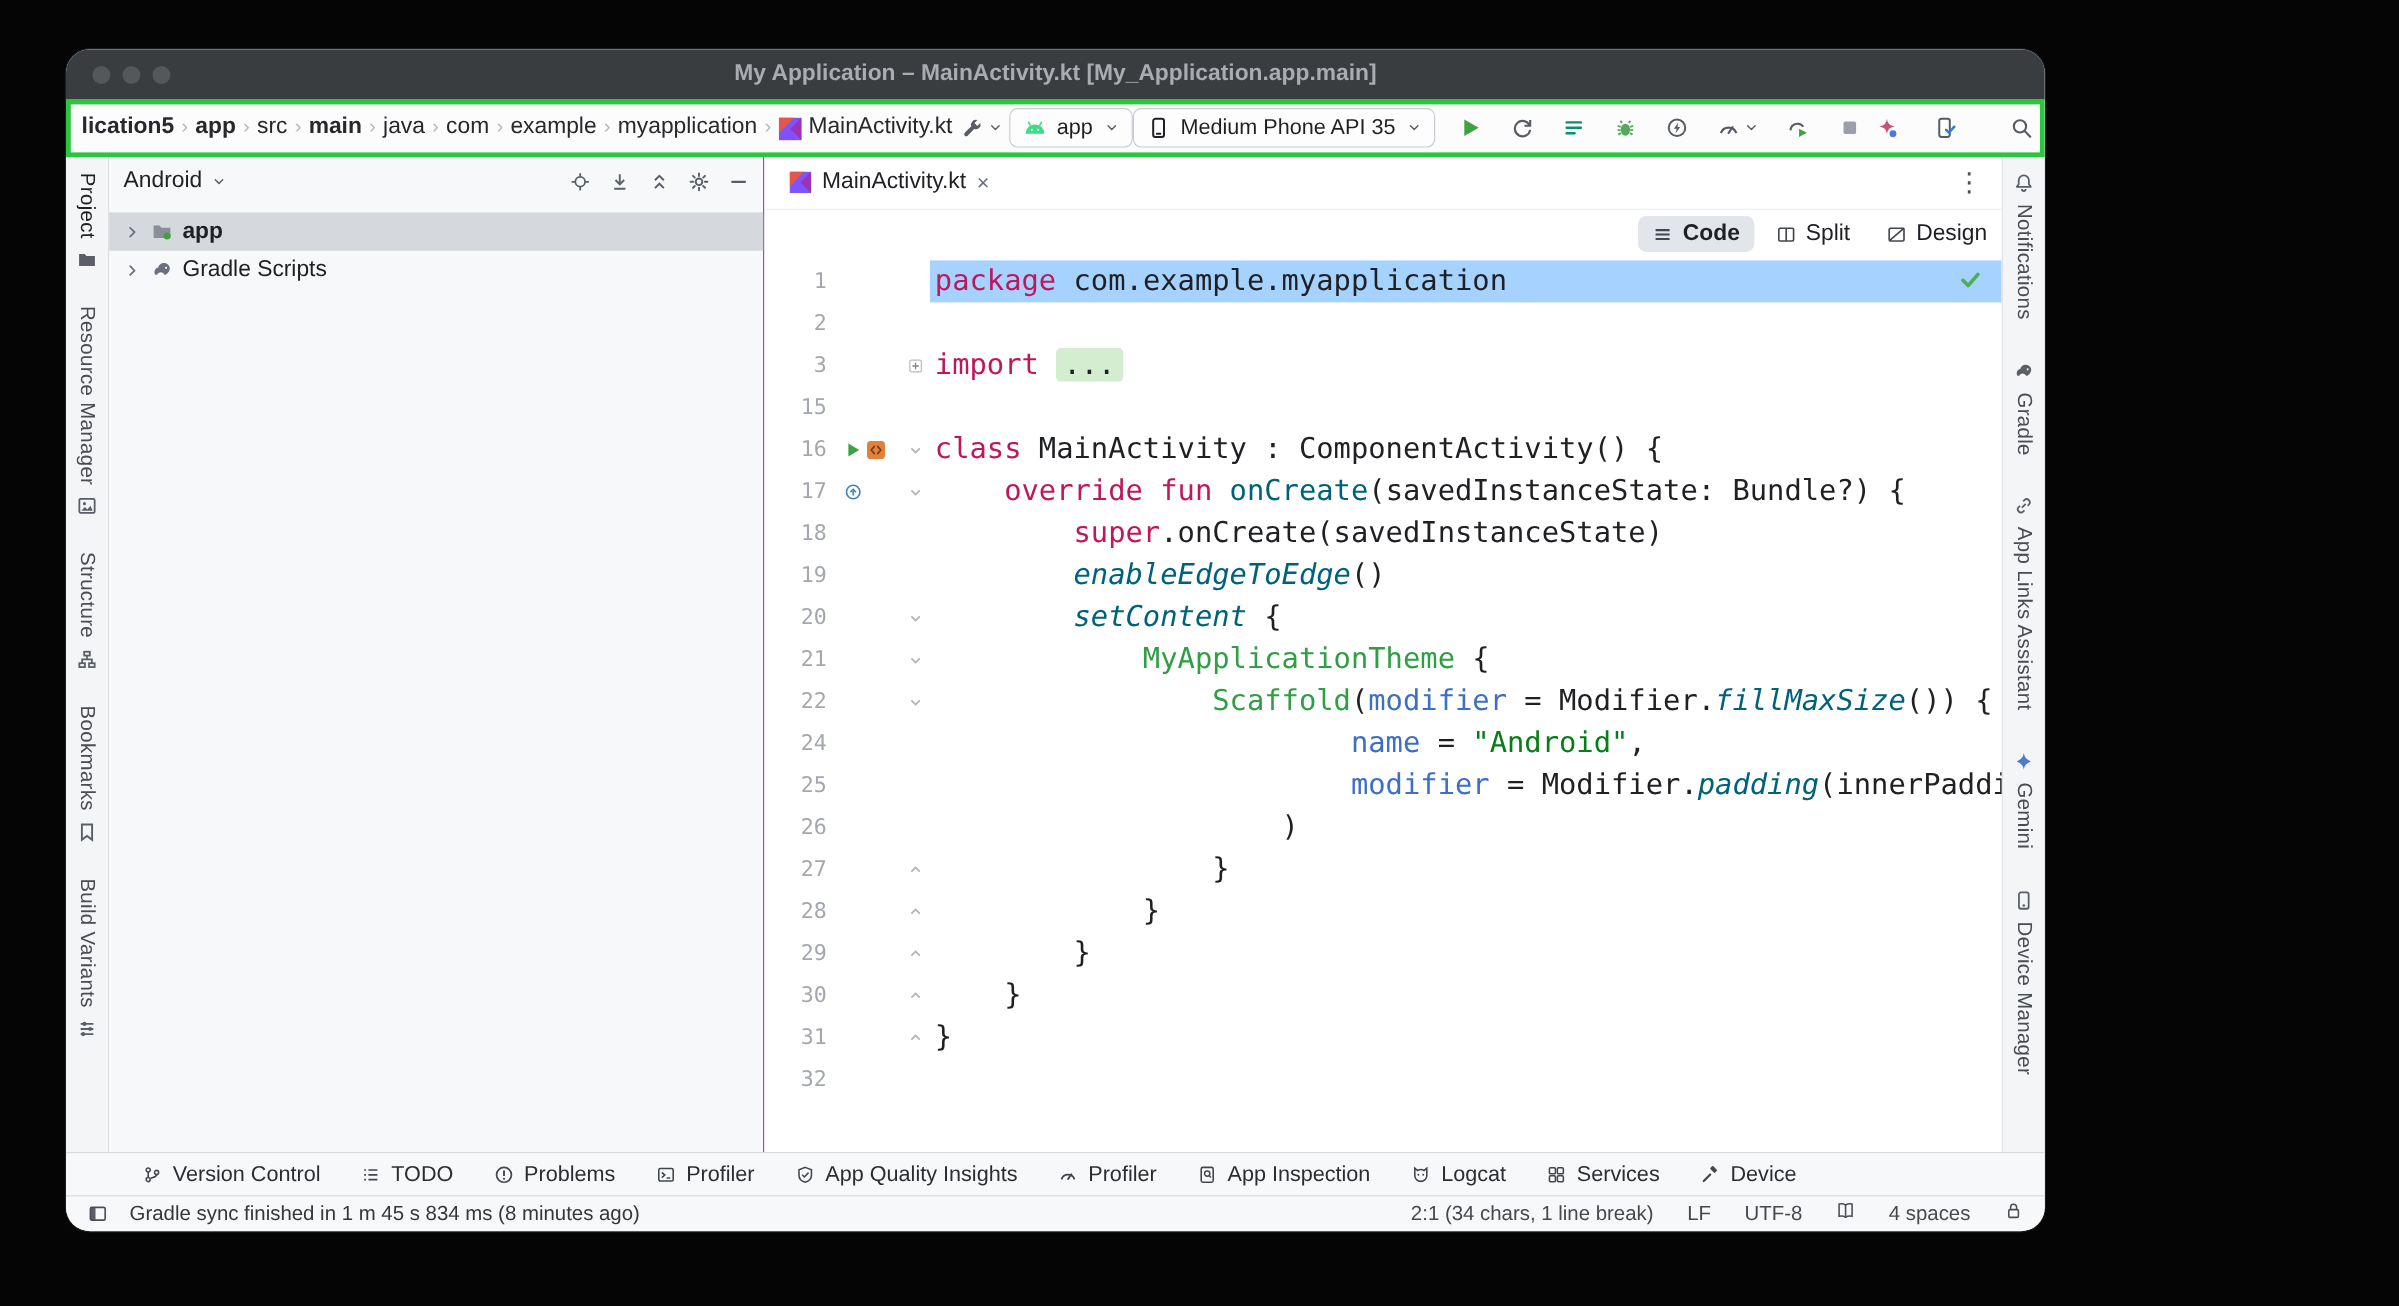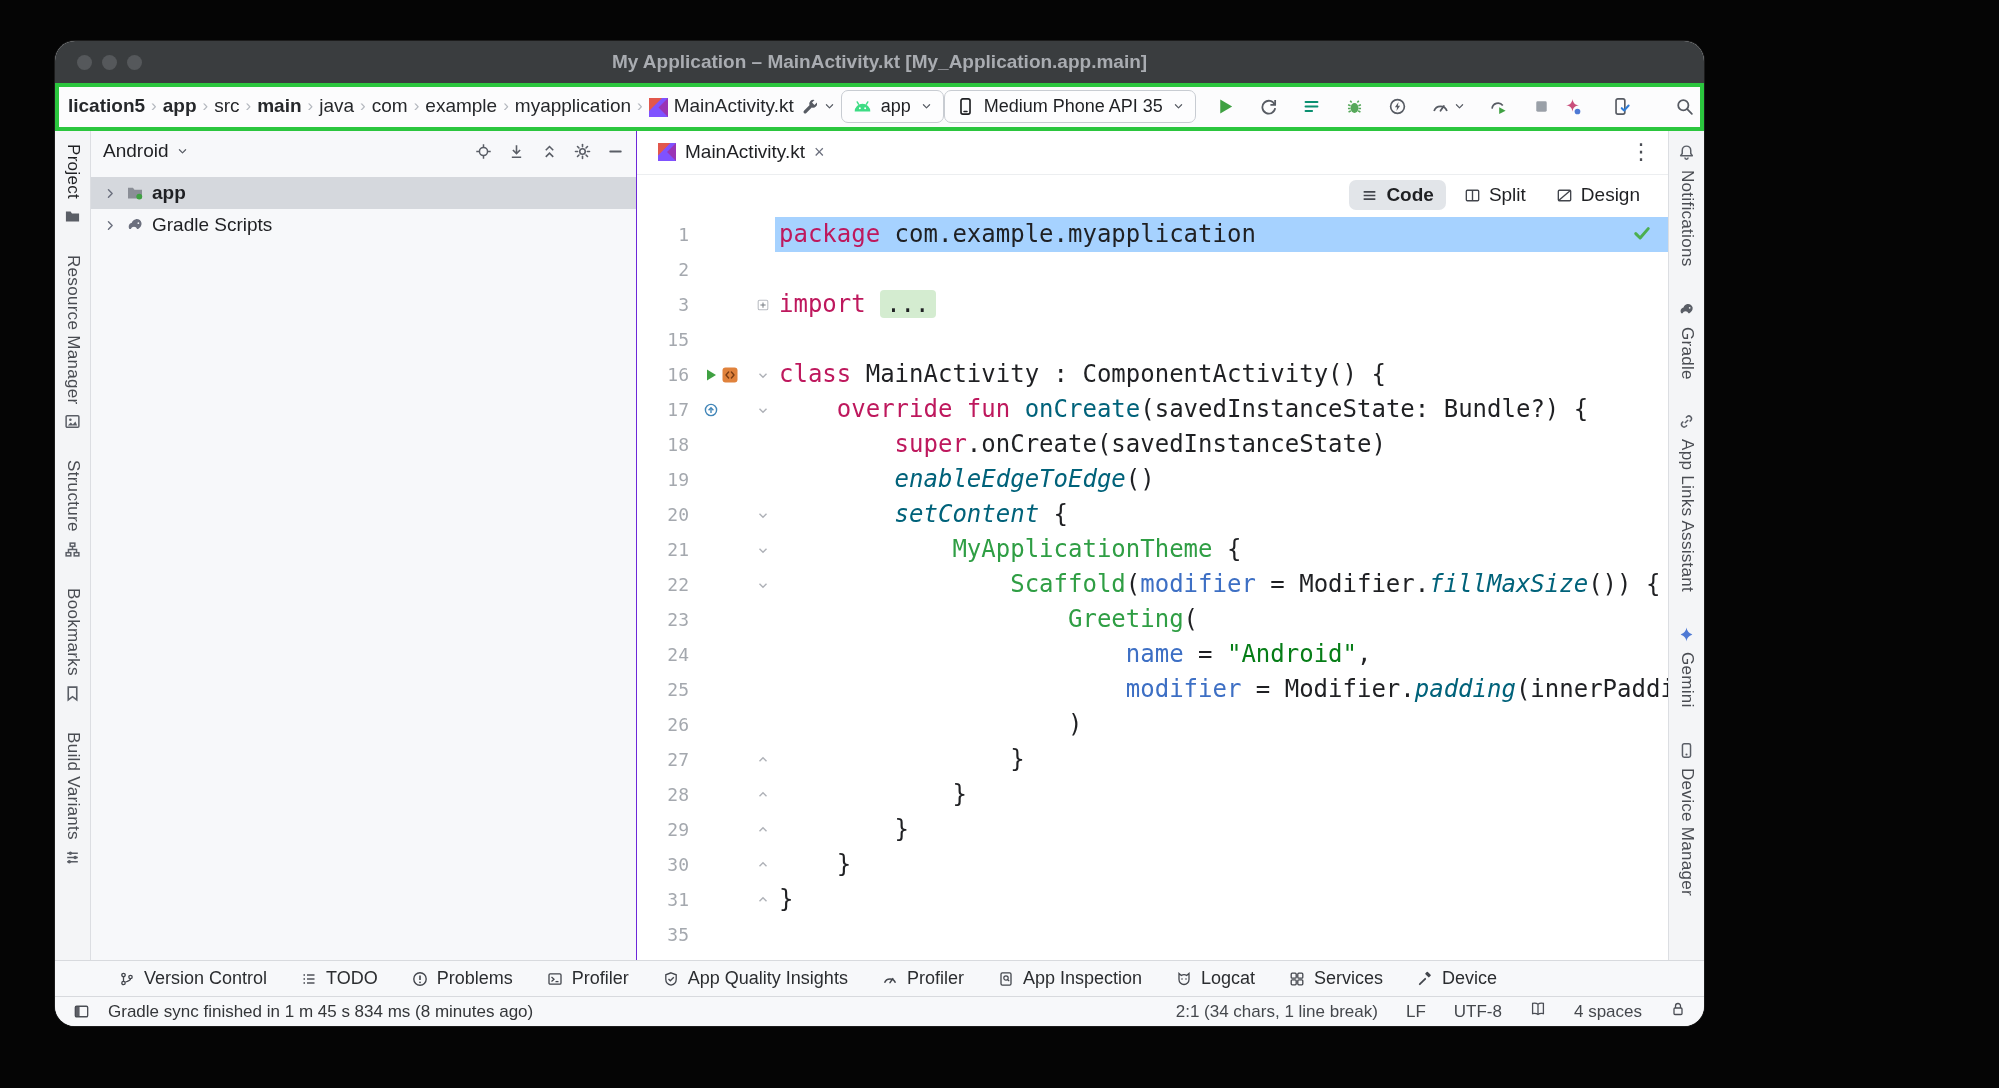--- a/index.html
+++ b/index.html
@@ -45,21 +45,21 @@
   .tree-row.selected{background:#d5d8dd}
   .tree-chevron{font-size:13px !important;color:#5a5e66;width:15px}
   .tree .icon{font-size:18px;color:#6c707e}
   
   .editor{flex:1;display:flex;flex-direction:column;background:#fff;min-width:0;position:relative}
   .tabbar{flex:0 0 45px;display:flex;align-items:center;border-bottom:1px solid #eceef0;padding:0 8px}
   .tab{display:flex;align-items:center;gap:9px;padding:0 13px;height:100%;font-size:19px;color:#1f2023}
   .tab .icon{font-size:18px}
   .tab-close{font-size:18px;color:#6c707e}
   .tab-more{margin-left:auto;color:#4b4e55;font-size:22px;padding-right:8px}
-  .mode-row{flex:0 0 40px;display:flex;align-items:center;justify-content:flex-end;padding:0 16px;gap:6px}
+  .mode-row{flex:0 0 40px;display:flex;align-items:center;justify-content:flex-end;padding:0 0;gap:6px}
   .mode-btn{display:flex;align-items:center;gap:8px;font-size:19px;color:#1f2023;padding:4px 12px;border-radius:7px}
   .mode-btn .icon{font-size:17px;color:#43464d}
   .mode-btn.selected{background:#e2e5e9;font-weight:600}
   .code{flex:1;overflow:hidden;font-family:"DejaVu Sans Mono",monospace;font-size:24px;position:relative;padding-top:2px}
   .code-row{display:flex;height:35px;line-height:35px}
   .ln{flex:0 0 64px;text-align:right;padding-right:12px;color:#a4a8ae;font-size:18px;font-family:"DejaVu Sans Mono",monospace}
   .gicons{flex:0 0 50px;display:flex;align-items:center;gap:3px;padding-left:2px}
   .gicons .icon{font-size:16px}
   .gfold{flex:0 0 24px;display:flex;align-items:center;justify-content:center}
   .gfold .icon{font-size:14px}
@@ -650,26 +650,20 @@
             <span class="gfold">
               <span class="icon">
                 <svg xmlns="http://www.w3.org/2000/svg" viewBox="0 0 16 16" width="1em" height="1em" style="display:block">
                   <polyline points="4,6.5 8,10.5 12,6.5" fill="none" stroke="#aeb1b7" stroke-width="1.6"></polyline>
                 </svg>
               </span>
             </span>
             <span class="ctext"><span>                </span><span class="tk-comp">Scaffold</span><span>(</span><span class="tk-named">modifier</span><span> = Modifier.</span><span class="tk-call">fillMaxSize</span><span>()) { innerPadding -&gt;</span></span>
           </div>
           <div class="code-row">
-            <span class="ln">23</span>
-            <span class="gicons"></span>
-            <span class="gfold"></span>
-            <span class="ctext"><span>                    </span><span class="tk-comp">Greeting</span><span>(</span></span>
-          </div>
-          <div class="code-row">
             <span class="ln">24</span>
             <span class="gicons"></span>
             <span class="gfold"></span>
             <span class="ctext"><span>                        </span><span class="tk-named">name</span><span> = </span><span class="tk-str">"Android"</span><span>,</span></span>
           </div>
           <div class="code-row">
             <span class="ln">25</span>
             <span class="gicons"></span>
             <span class="gfold"></span>
             <span class="ctext"><span>                        </span><span class="tk-named">modifier</span><span> = Modifier.</span><span class="tk-call">padding</span><span>(innerPadding)</span></span>
@@ -734,21 +728,21 @@
             <span class="gfold">
               <span class="icon">
                 <svg xmlns="http://www.w3.org/2000/svg" viewBox="0 0 16 16" width="1em" height="1em" style="display:block">
                   <polyline points="4,9.5 8,5.5 12,9.5" fill="none" stroke="#aeb1b7" stroke-width="1.6"></polyline>
                 </svg>
               </span>
             </span>
             <span class="ctext"><span>}</span></span>
           </div>
           <div class="code-row">
-            <span class="ln">35</span>
+            <span class="ln">32</span>
             <span class="gicons"></span>
             <span class="gfold"></span>
             <span class="ctext"></span>
           </div>
         </div>
       <span class="icon insp" id="insp">
           <span class="icon">
             <svg xmlns="http://www.w3.org/2000/svg" viewBox="0 0 16 16" width="1em" height="1em" style="display:block">
               <polyline points="3,8.5 6.5,12 13,4.5" fill="none" stroke="#4caf50" stroke-width="2.4" stroke-linecap="round" stroke-linejoin="round"></polyline>
             </svg>

